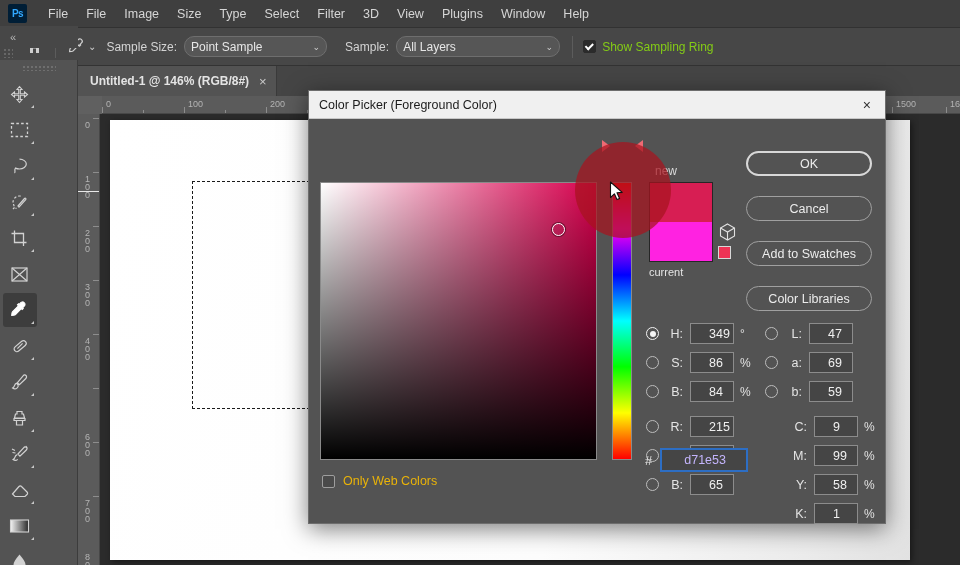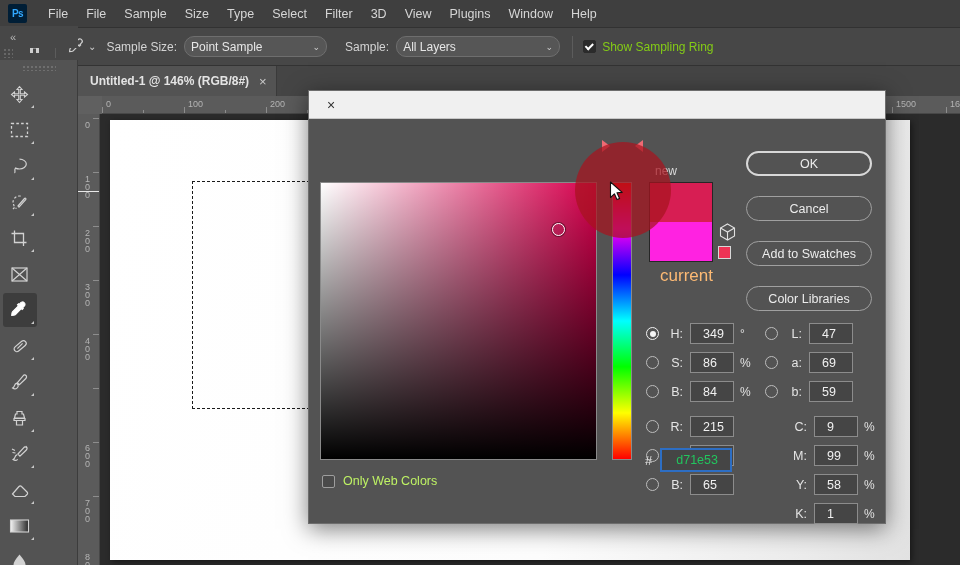--- a/index.html
+++ b/index.html
@@ -220,40 +220,40 @@
     border: 1px solid #262626;
   }
   .pv-new  { width: 100%; height: 50%; background: #d71e53; }
   .pv-cur  { width: 100%; height: 50%; background: #ff22e1; }
   .lbl-new {
     position: absolute; left: 346px; top: 45px;
     color: #dcdcdc; font-size: 12px;
   }
   .lbl-cur {
     position: absolute; left: 340px; top: 147px;
-    color: #fdba74; font-size: 17px; width: 64px; text-align: right;
+    color: #e5e5e5; font-size: 11px; width: 64px; text-align: left;
   }
   .gamut-cube { position: absolute; left: 410px; top: 104px; }
   .web-sw {
     position: absolute; left: 409px; top: 127px; width: 13px; height: 13px;
     background: #ee3355; border: 1.5px solid #d8d8d8;
   }
 
   .btn {
     position: absolute; left: 437px; width: 126px; height: 25px;
     border: 1px solid #a0a0a0; border-radius: 13px;
     background: #535353; color: #ececec;
     font-size: 12.5px; display: flex;
     align-items: center; justify-content: center;
   }
   .btn.primary { border: 2px solid #d8d8d8; }
 
   .onlyweb {
     position: absolute; left: 13px; top: 355px;
-    display: flex; align-items: center; color: #bef264; font-size: 12.5px;
+    display: flex; align-items: center; color: #eab308; font-size: 12.5px;
   }
   .chk-sq {
     width: 13px; height: 13px; border: 1px solid #9e9e9e;
     background: #4a4a4a; border-radius: 2px; margin-right: 8px;
   }
 
   
   .fieldrow { position: absolute; display: flex; align-items: center; }
   .radio {
     width: 13px; height: 13px; border: 1.5px solid #bdbdbd;
@@ -266,41 +266,41 @@
     content: ""; width: 6px; height: 6px; border-radius: 50%; background: #f5f5f5;
   }
   .fl {
     color: #e4e4e4; font-size: 12.5px; width: 17px; text-align: right;
     margin-right: 7px; flex: none;
   }
   .fin {
     width: 44px; height: 21px; background: #454545;
     border: 1px solid #8c8c8c; color: #f0f0f0;
     font-size: 12.5px; display: flex; align-items: center;
-    padding-left: 12px; flex: none;
+    padding-left: 18px; flex: none;
   }
   .funit { color: #e0e0e0; font-size: 12px; margin-left: 6px; flex: none; }
   .hexrow { position: absolute; left: 336px; top: 329px; display: flex; align-items: center; }
   .hexlabel { color: #e4e4e4; font-size: 13px; margin-right: 8px; }
   .hexin {
-    width: 72px; height: 24px; background: #454545;
-    border: 2px solid #2d6ec4; color: #22c55e;
-    font-size: 12.5px; display: flex; align-items: center; padding-left: 14px;
+    width: 88px; height: 24px; background: #454545;
+    border: 2px solid #2d6ec4; color: #c4b5fd;
+    font-size: 12.5px; display: flex; align-items: center; padding-left: 22px;
   }
 </style>
 </head>
 <body>
 
 <div id="app">
 
   <div class="menubar">
     <div class="ps-logo">Ps</div>
     <div class="menu-item">File</div>
     <div class="menu-item">File</div>
-    <div class="menu-item">Sample</div>
+    <div class="menu-item">Image</div>
     <div class="menu-item">Size</div>
     <div class="menu-item">Type</div>
     <div class="menu-item">Select</div>
     <div class="menu-item">Filter</div>
     <div class="menu-item">3D</div>
     <div class="menu-item">View</div>
     <div class="menu-item">Plugins</div>
     <div class="menu-item">Window</div>
     <div class="menu-item">Help</div>
   </div>
@@ -475,21 +475,21 @@
     <span class="rtickline" style="left:868px;top:11px;width:1px;height:7px"></span>
   </div>
   <div class="ruler-corner"></div>
   <div class="ruler-v">
     <span class="rtickv" style="left:5px;top:7px">0</span>
     <span class="rtickv" style="left:5px;top:61px">100</span>
     <span class="rtickv" style="left:5px;top:115px">200</span>
     <span class="rtickv" style="left:5px;top:169px">300</span>
     <span class="rtickv" style="left:5px;top:223px">400</span>
     <span class="rtickv" style="left:21px;top:277px">500</span>
-    <span class="rtickv" style="left:5px;top:330px">600</span>
+    <span class="rtickv" style="left:5px;top:319px">600</span>
     <span class="rtickv" style="left:5px;top:385px">700</span>
     <span class="rtickv" style="left:5px;top:439px">80</span>
     <span class="rtickline" style="left:15px;top:4px;width:7px;height:1px"></span>
     <span class="rtickline" style="left:15px;top:58px;width:7px;height:1px"></span>
     <span class="rtickline" style="left:15px;top:112px;width:7px;height:1px"></span>
     <span class="rtickline" style="left:15px;top:166px;width:7px;height:1px"></span>
     <span class="rtickline" style="left:15px;top:220px;width:7px;height:1px"></span>
     <span class="rtickline" style="left:15px;top:274px;width:7px;height:1px"></span>
     <span class="rtickline" style="left:15px;top:328px;width:7px;height:1px"></span>
     <span class="rtickline" style="left:15px;top:382px;width:7px;height:1px"></span>
@@ -497,20 +497,21 @@
   </div>
 
   <div class="canvas-area">
     <div class="artboard">
       <div class="marquee"></div>
     </div>
   </div>
 
   <div class="dialog">
     <div class="dlg-title">
+      <span class="t">Color Picker (Foreground Color)</span>
       <span class="dlg-close">×</span>
     </div>
 
     <div class="dlg-body">
 
       <div class="sbfield">
         <div class="sb-inner">
           <div class="sb-hue" style="background: rgb(215, 0, 77);"></div>
           <div class="sb-white"></div>
           <div class="sb-black"></div>

